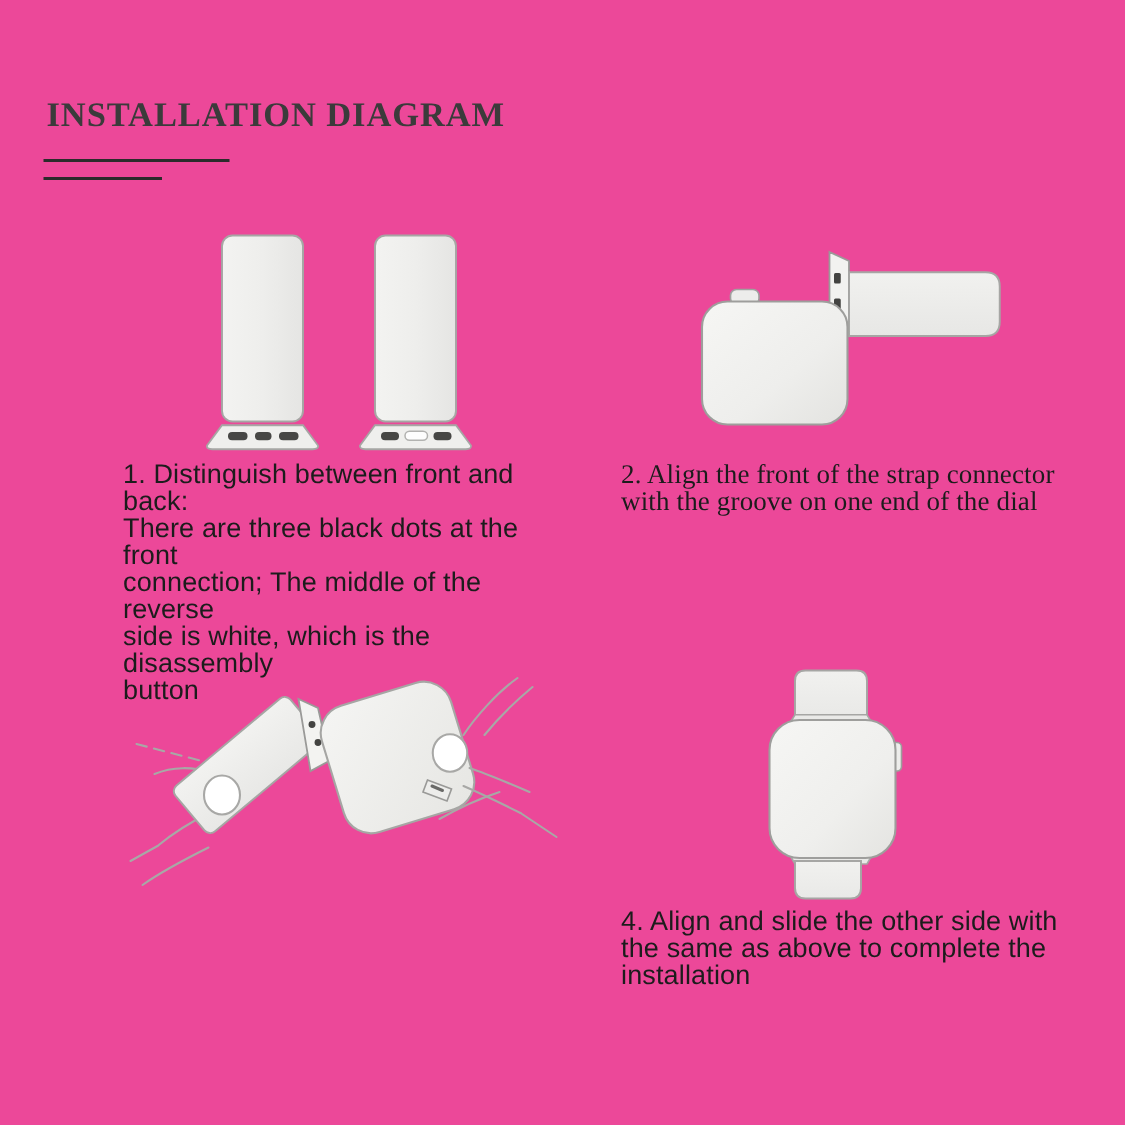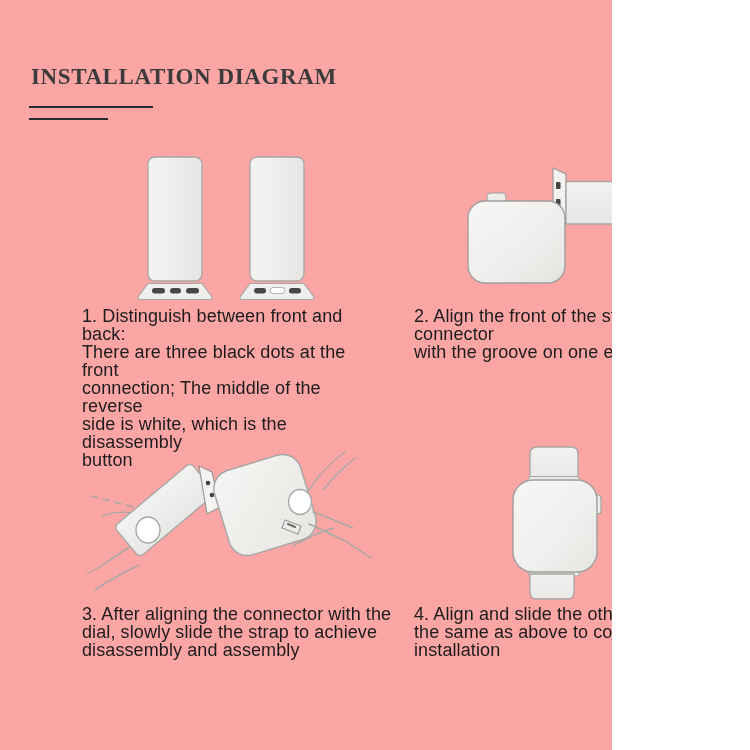--- a/index.html
+++ b/index.html
@@ -1,33 +1,33 @@
 <!DOCTYPE html>
 <html><head>
 <meta charset="utf-8">
 <style>
   html,body{margin:0;padding:0;background:#fff;}
   .page{
-    position:relative;width:612px;height:750px;background:#fca5a5;
+    position:relative;width:750px;height:750px;background:#ec4899;
     font-family:"Liberation Sans", sans-serif;overflow:hidden;
   }
   .title{
     position:absolute;left:31px;top:64px;margin:0;
     font-family:"Liberation Serif", serif;font-weight:700;
     font-size:23px;letter-spacing:0.6px;color:#3b3b3b;white-space:nowrap;
   }
   .rule{position:absolute;height:2px;background:#2b2b2b;}
   .rule-1{left:29px;top:106px;width:124px;}
   .rule-2{left:29px;top:118px;width:79px;}
   .caption{
     position:absolute;font-size:18px;line-height:18px;color:#1c1c1c;
     white-space:pre-line;letter-spacing:0.1px;
   }
   .caption-1{left:82px;top:307px;width:300px;}
-  .caption-2{left:414px;top:307px;width:310px;}
+  .caption-2{left:414px;top:307px;width:310px;font-family:Liberation Serif, serif;}
   .caption-3{left:82px;top:605px;width:310px;}
   .caption-4{left:414px;top:605px;width:300px;}
   .illus{position:absolute;}
   .illus-1{left:128px;top:150px;}
   .illus-2{left:445px;top:162px;}
   .illus-3{left:85px;top:438px;}
   .illus-4{left:498px;top:438px;}
 </style>
 </head>
 <body>
@@ -170,20 +170,17 @@
     <rect x="15" y="42" width="84" height="92" rx="20" fill="url(#g4b)" stroke="#9e9e9c" stroke-width="1.4"></rect>
   </svg>
 
   <div class="caption caption-1">1. Distinguish between front and back:
 There are three black dots at the front
 connection; The middle of the reverse
 side is white, which is the disassembly
 button</div>
   <div class="caption caption-2">2. Align the front of the strap connector
 with the groove on one end of the dial</div>
-  <div class="caption caption-3">3. After aligning the connector with the
-dial, slowly slide the strap to achieve
-disassembly and assembly</div>
   <div class="caption caption-4">4. Align and slide the other side with
 the same as above to complete the
 installation</div>
 
 </div>
 
 </body></html>

